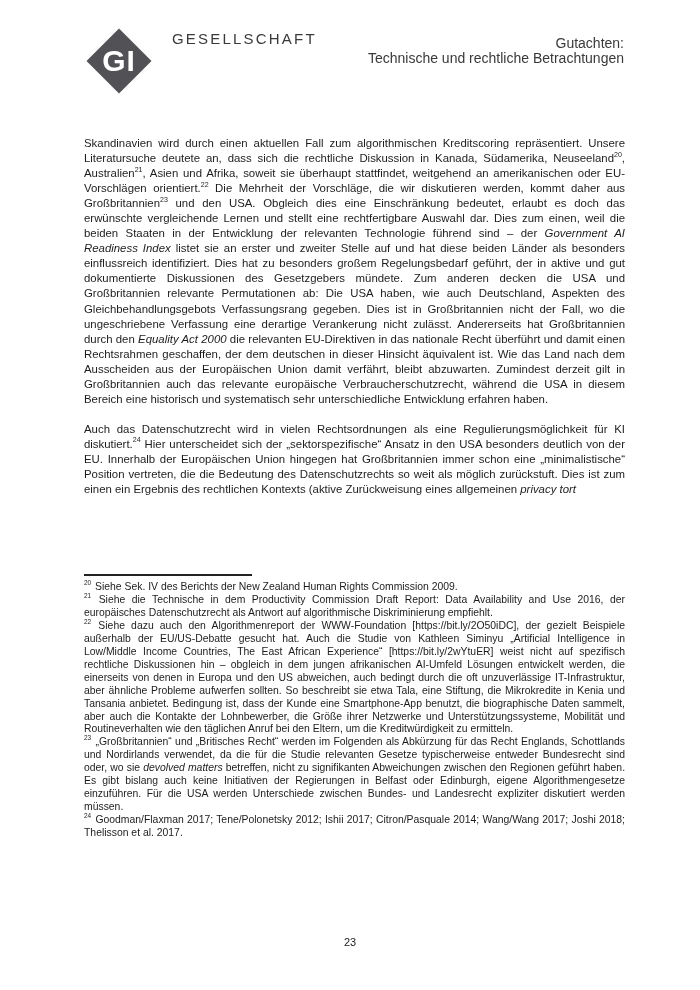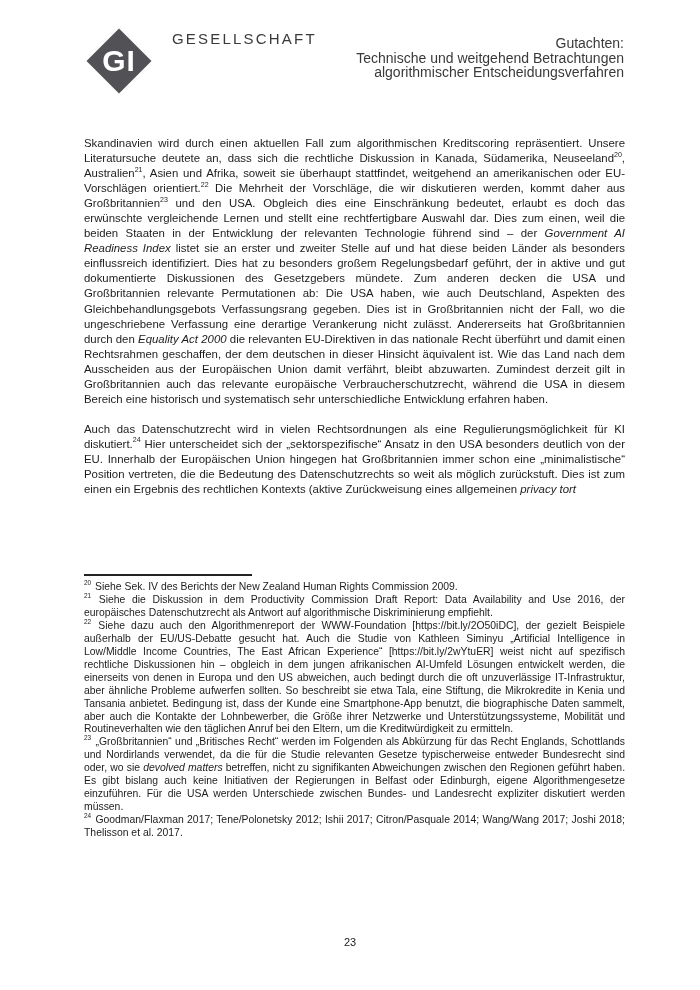--- a/index.html
+++ b/index.html
@@ -134,33 +134,32 @@
 
   <div class="logo-block">
     <div class="logo-diamond"></div>
     <div class="logo-mark">GI</div>
   </div>
   <div class="logo-name">
     <div>GESELLSCHAFT</div>
   </div>
   <div class="header-right">
     <div>Gutachten:</div>
-    <div>Technische und weitgehend Betrachtungen</div>
-    <div>algorithmischer Entscheidungsverfahren</div>
+    <div>Technische und rechtliche Betrachtungen</div>
   </div>
 
   <div class="body-text">
     <p><span>Skandinavien wird durch einen aktuellen Fall zum algorithmischen Kreditscoring repräsentiert. Unsere Literatursuche deutete an, dass sich die rechtliche Diskussion in Kanada, Südamerika, Neuseeland</span><sup>20</sup><span>, Australien</span><sup>21</sup><span>, Asien und Afrika, soweit sie überhaupt stattfindet, weitgehend an amerikanischen oder EU-Vorschlägen orientiert.</span><sup>22</sup><span> Die Mehrheit der Vorschläge, die wir diskutieren werden, kommt daher aus Großbritannien</span><sup>23</sup><span> und den USA. Obgleich dies eine Einschränkung bedeutet, erlaubt es doch das erwünschte vergleichende Lernen und stellt eine rechtfertigbare Auswahl dar. Dies zum einen, weil die beiden Staaten in der Entwicklung der relevanten Technologie führend sind – der </span><i>Government AI Readiness Index</i><span> listet sie an erster und zweiter Stelle auf und hat diese beiden Länder als besonders einflussreich identifiziert. Dies hat zu besonders großem Regelungsbedarf geführt, der in aktive und gut dokumentierte Diskussionen des Gesetzgebers mündete. Zum anderen decken die USA und Großbritannien relevante Permutationen ab: Die USA haben, wie auch Deutschland, Aspekten des Gleichbehandlungsgebots Verfassungsrang gegeben. Dies ist in Großbritannien nicht der Fall, wo die ungeschriebene Verfassung eine derartige Verankerung nicht zulässt. Andererseits hat Großbritannien durch den </span><i>Equality Act 2000</i><span> die relevanten EU-Direktiven in das nationale Recht überführt und damit einen Rechtsrahmen geschaffen, der dem deutschen in dieser Hinsicht äquivalent ist. Wie das Land nach dem Ausscheiden aus der Europäischen Union damit verfährt, bleibt abzuwarten. Zumindest derzeit gilt in Großbritannien auch das relevante europäische Verbraucherschutzrecht, während die USA in diesem Bereich eine historisch und systematisch sehr unterschiedliche Entwicklung erfahren haben.</span></p>
     <p><span>Auch das Datenschutzrecht wird in vielen Rechtsordnungen als eine Regulierungsmöglichkeit für KI diskutiert.</span><sup>24</sup><span> Hier unterscheidet sich der „sektorspezifische“ Ansatz in den USA besonders deutlich von der EU. Innerhalb der Europäischen Union hingegen hat Großbritannien immer schon eine „minimalistische“ Position vertreten, die die Bedeutung des Datenschutzrechts so weit als möglich zurückstuft. Dies ist zum einen ein Ergebnis des rechtlichen Kontexts (aktive Zurückweisung eines allgemeinen </span><i>privacy tort</i></p>
   </div>
 
   <div class="footnotes">
     <div class="fn-rule"></div>
     <div class="footnote"><sup>20</sup><span><span> Siehe Sek. IV des Berichts der New Zealand Human Rights Commission 2009.</span></span></div>
-    <div class="footnote"><sup>21</sup><span><span> Siehe die Diskussion in dem Productivity Commission Draft Report: Data Availability and Use 2016, der europäisches Datenschutzrecht als Antwort auf algorithmische Diskriminierung empfiehlt.</span></span></div>
+    <div class="footnote"><sup>21</sup><span><span> Siehe die Technische in dem Productivity Commission Draft Report: Data Availability and Use 2016, der europäisches Datenschutzrecht als Antwort auf algorithmische Diskriminierung empfiehlt.</span></span></div>
     <div class="footnote"><sup>22</sup><span><span> Siehe dazu auch den Algorithmenreport der WWW-Foundation [https://bit.ly/2O50iDC], der gezielt Beispiele außerhalb der EU/US-Debatte gesucht hat. Auch die Studie von Kathleen Siminyu „Artificial Intelligence in Low/Middle Income Countries, The East African Experience“ [https://bit.ly/2wYtuER] weist nicht auf spezifisch rechtliche Diskussionen hin – obgleich in dem jungen afrikanischen AI-Umfeld Lösungen entwickelt werden, die einerseits von denen in Europa und den US abweichen, auch bedingt durch die oft unzuverlässige IT-Infrastruktur, aber ähnliche Probleme aufwerfen sollten. So beschreibt sie etwa Tala, eine Stiftung, die Mikrokredite in Kenia und Tansania anbietet. Bedingung ist, dass der Kunde eine Smartphone-App benutzt, die biographische Daten sammelt, aber auch die Kontakte der Lohnbewerber, die Größe ihrer Netzwerke und Unterstützungssysteme, Mobilität und Routineverhalten wie den täglichen Anruf bei den Eltern, um die Kreditwürdigkeit zu ermitteln.</span></span></div>
     <div class="footnote"><sup>23</sup><span><span> „Großbritannien“ und „Britisches Recht“ werden im Folgenden als Abkürzung für das Recht Englands, Schottlands und Nordirlands verwendet, da die für die Studie relevanten Gesetze typischerweise entweder Bundesrecht sind oder, wo sie </span><i>devolved matters</i><span> betreffen, nicht zu signifikanten Abweichungen zwischen den Regionen geführt haben. Es gibt bislang auch keine Initiativen der Regierungen in Belfast oder Edinburgh, eigene Algorithmengesetze einzuführen. Für die USA werden Unterschiede zwischen Bundes- und Landesrecht expliziter diskutiert werden müssen.</span></span></div>
     <div class="footnote"><sup>24</sup><span><span> Goodman/Flaxman 2017; Tene/Polonetsky 2012; Ishii 2017; Citron/Pasquale 2014; Wang/Wang 2017; Joshi 2018; Thelisson et al. 2017.</span></span></div>
   </div>
 
   <div class="page-number">23</div>
 
 </div>
 
 </body></html>

